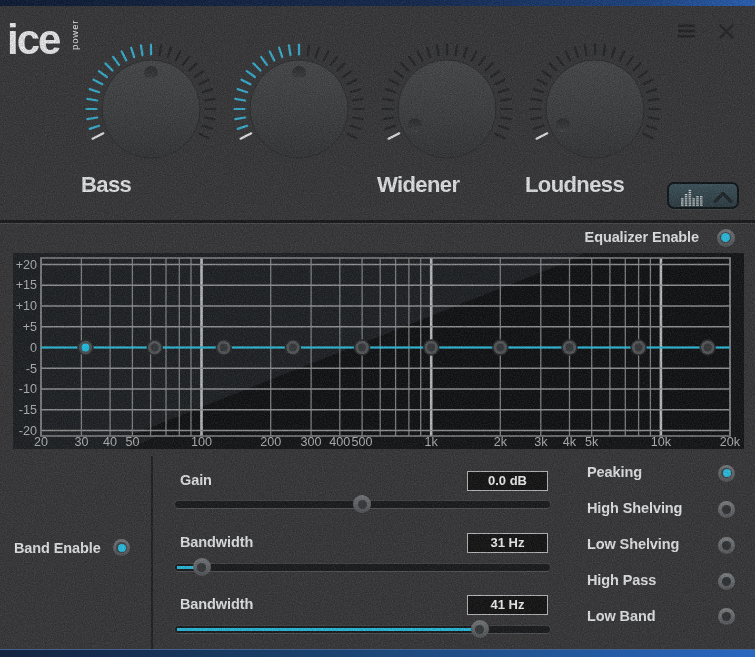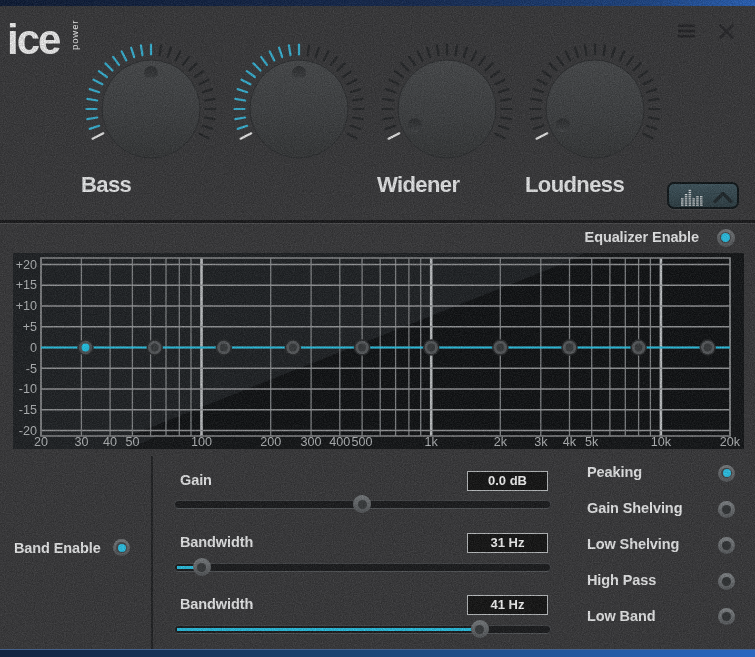--- a/index.html
+++ b/index.html
@@ -402,21 +402,21 @@
     <div class="track" style="left:174px;top:562.5px"></div>
     <div class="trackfill" style="left:177px;top:565.5px;width:24.5px"></div>
     <div class="thumb" style="left:192.5px;top:558px"></div>
     <div class="track" style="left:174px;top:624.5px"></div>
     <div class="trackfill" style="left:177px;top:627.5px;width:302.5px"></div>
     <div class="thumb" style="left:470.5px;top:620px"></div>
 <div class="vbox" style="top:471px">0.0 dB</div>
 <div class="vbox" style="top:533px">31 Hz</div>
 <div class="vbox" style="top:595px">41 Hz</div>
 <div class="seclbl" style="left:587px;top:464px">Peaking</div>
-<div class="seclbl" style="left:587px;top:500px">Gain Shelving</div>
+<div class="seclbl" style="left:587px;top:500px">High Shelving</div>
 <div class="seclbl" style="left:587px;top:536px">Low Shelving</div>
 <div class="seclbl" style="left:587px;top:572px">High Pass</div>
 <div class="seclbl" style="left:587px;top:608px">Low Band</div>
 <div class="radio sel" style="left:718.0px;top:464.5px;width:17px;height:17px"></div>
 <div class="radio uns" style="left:718.0px;top:500.5px;width:17px;height:17px"></div>
 <div class="radio uns" style="left:718.0px;top:536.5px;width:17px;height:17px"></div>
 <div class="radio uns" style="left:718.0px;top:572.5px;width:17px;height:17px"></div>
 <div class="radio uns" style="left:718.0px;top:607.5px;width:17px;height:17px"></div>
 <svg id="noise">
  <filter id="nf">

